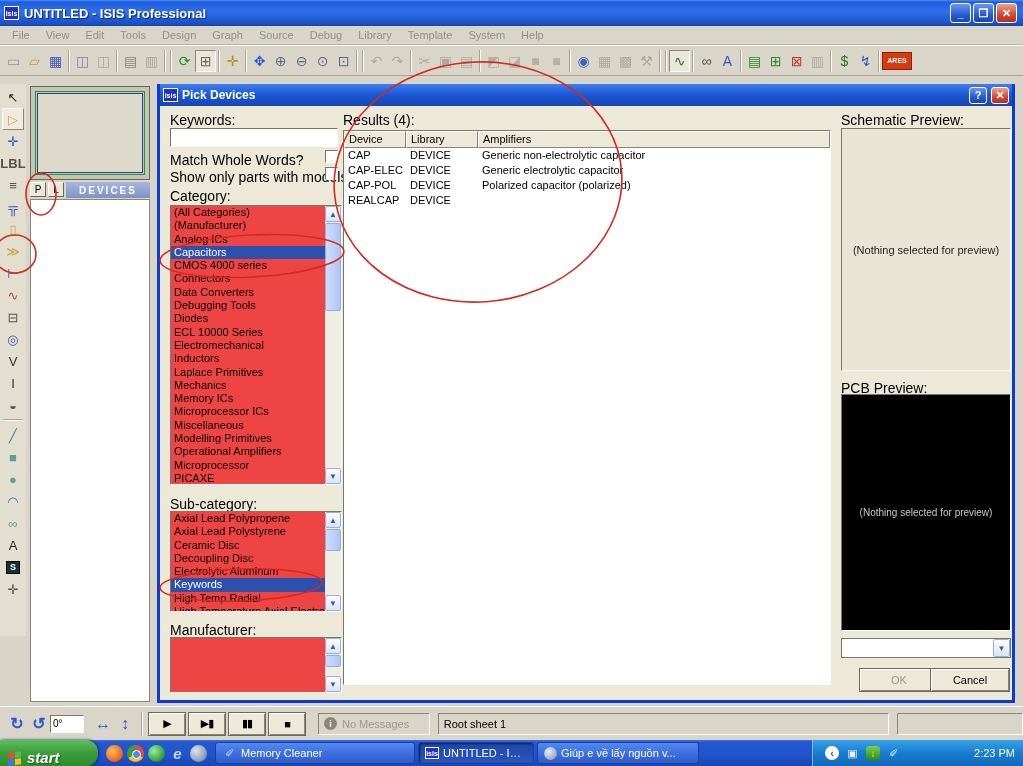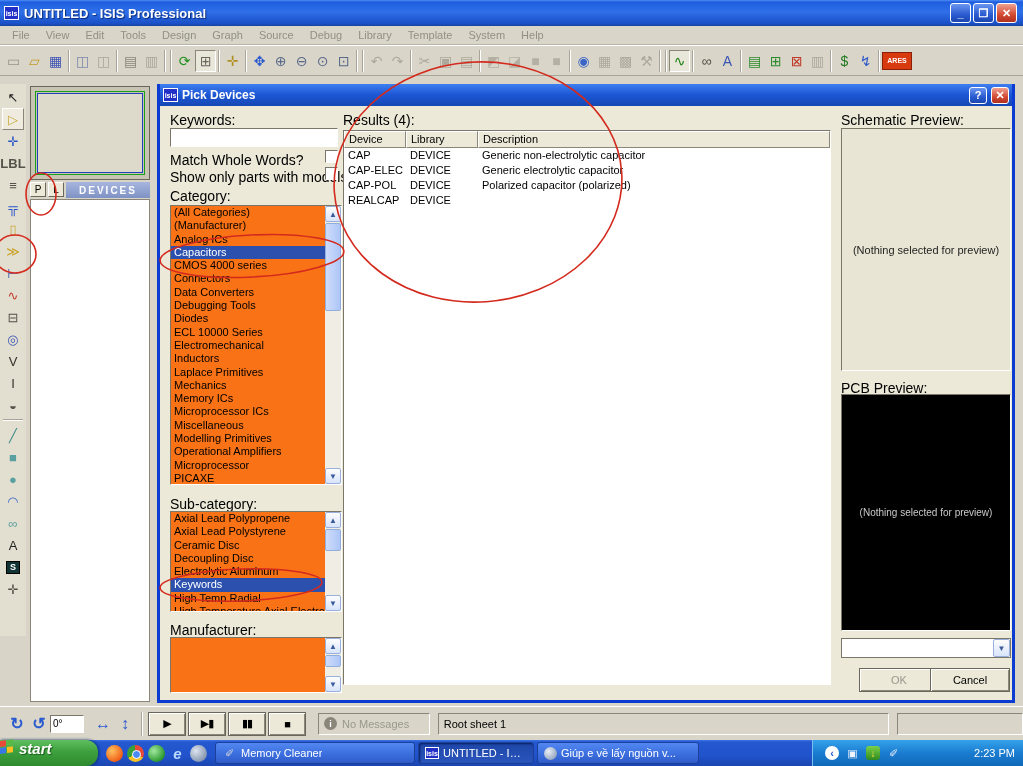--- a/index.html
+++ b/index.html
@@ -57,21 +57,21 @@
  background:linear-gradient(180deg,#3d7ef0 0%,#1c56d4 50%,#1648b4 100%);
  display:flex;align-items:center;gap:4px;padding:0 3px}
 .dlg-title .t{color:#fff;font-weight:bold;font-size:12px;flex:1}
 .dbtn{width:18px;height:17px;border-radius:3px;border:1px solid #fff;color:#fff;font-weight:bold;font-size:11px;
  display:flex;align-items:center;justify-content:center;background:linear-gradient(180deg,#6a96f0,#2a5ad0 60%,#1a46b0)}
 .dbtn.close{background:linear-gradient(180deg,#f0a090,#d24a30 60%,#b03020)}
 .lbl{position:absolute;font-size:14px;color:#000;white-space:nowrap}
 .kw-input{position:absolute;left:10px;top:44px;width:168px;height:19px;border:1px solid #7a766a;
  border-right-color:#fff;border-bottom-color:#fff;background:#fff;font-size:11px;padding:1px 3px;font-family:"Liberation Sans",sans-serif}
 .chk{position:absolute;width:13px;height:13px;background:#fff;border:1px solid;border-color:#7a766a #fff #fff #7a766a}
-.listbox{position:absolute;background:#f97316;border:1px solid;border-color:#7a766a #fff #fff #7a766a;overflow:hidden}
+.listbox{position:absolute;background:#ef4444;border:1px solid;border-color:#7a766a #fff #fff #7a766a;overflow:hidden}
 .litems{position:absolute;left:0;top:0;right:16px;bottom:0;overflow:hidden}
 .li{height:13.3px;line-height:13.3px;padding-left:3px;white-space:nowrap;overflow:hidden;font-size:11px}
 .li.sel{background:#2b50ae;color:#fff}
 .vsb{position:absolute;right:0;top:0;width:16px;bottom:0;background:#f0eee4}
 .sbtn{position:absolute;left:0;width:16px;height:16px;background:linear-gradient(180deg,#fdfdfb,#d8e4fb);
  border:1px solid #9ab0dc;border-radius:2px;color:#3a5a9a;font-size:8px;display:flex;align-items:center;justify-content:center}
 .sthumb{position:absolute;left:0;width:16px;background:linear-gradient(90deg,#cfdcfb,#adc6f7);border:1px solid #90aede;border-radius:2px}
 
 
 .res-table{position:absolute;left:183px;top:46px;width:488px;height:555px;background:#fff;
@@ -109,21 +109,21 @@
 .spanel{height:22px;border:1px solid;border-color:#8a867a #fff #fff #8a867a;display:flex;align-items:center;padding:0 5px;gap:5px}
 .info-ico{width:13px;height:13px;border-radius:50%;background:#8a867a;color:#fff;font-size:9px;font-weight:bold;
  display:inline-flex;align-items:center;justify-content:center}
 .dim-text{color:#9a988c}
 
 
 .taskbar{position:absolute;left:0;top:740px;width:100%;height:26px;
  background:linear-gradient(180deg,#3c74e8 0%,#2458cf 8%,#2153cc 60%,#1a46b0 100%);display:flex;align-items:center}
 .startbtn{width:98px;height:26px;border-radius:0 12px 12px 0;
  background:linear-gradient(180deg,#5fbf5f 0%,#3da03d 45%,#2e8a2e 100%);
- box-shadow:1px 0 3px #0a2a6a;display:flex;align-items:flex-start;gap:5px;}
+ box-shadow:1px 0 3px #0a2a6a;display:flex;align-items:flex-end;gap:5px;padding-left:8px}
 .flag{width:14px;height:14px;display:grid;grid-template-columns:6px 6px;grid-template-rows:6px 6px;gap:1px;transform:skewY(-8deg)}
 .flag i{display:block}
 .start-text{color:#fff;font-weight:bold;font-style:italic;font-size:15px;text-shadow:1px 1px 1px #1a5a1a}
 .ql{display:flex;align-items:center;gap:4px;padding:0 8px}
 .qlico{width:17px;height:17px;border-radius:50%;display:inline-flex;align-items:center;justify-content:center;font-size:12px}
 .ql-fx{background:radial-gradient(circle at 35% 35%,#ffc060,#f06018 70%,#b03a08)}
 .ql-cr{background:conic-gradient(#e84a3a 0 33%,#f8c020 33% 66%,#38a038 66% 100%);position:relative}
 .ql-cr::after{content:"";position:absolute;left:5px;top:5px;width:7px;height:7px;border-radius:50%;background:#4a8af4;border:1px solid #fff}
 .ql-orbg{background:radial-gradient(circle at 35% 35%,#a0e8a0,#2e9a2e 70%,#1a701a)}
 .ql-ie{background:transparent;color:#bcdcff;font-weight:bold;font-style:italic;font-size:15px}
@@ -350,21 +350,21 @@
         <span class="sthumb" style="top:17px;height:12px"></span>
         <span class="sbtn" style="bottom:0;top:auto">▼</span>
       </div>
     </div>
 
     <span class="lbl" style="left:183px;top:28px">Results (4):</span>
     <div class="res-table">
       <div class="thead">
           <span class="th c0">Device</span>
           <span class="th c1">Library</span>
-          <span class="th c2">Description</span>
+          <span class="th c2">Amplifiers</span>
         </div>
       <div>
           <div class="trow">
             <span class="td c0">CAP</span>
             <span class="td c1">DEVICE</span>
             <span class="td c2">Generic non-electrolytic capacitor</span>
           </div>
           <div class="trow">
             <span class="td c0">CAP-ELEC</span>
             <span class="td c1">DEVICE</span>

